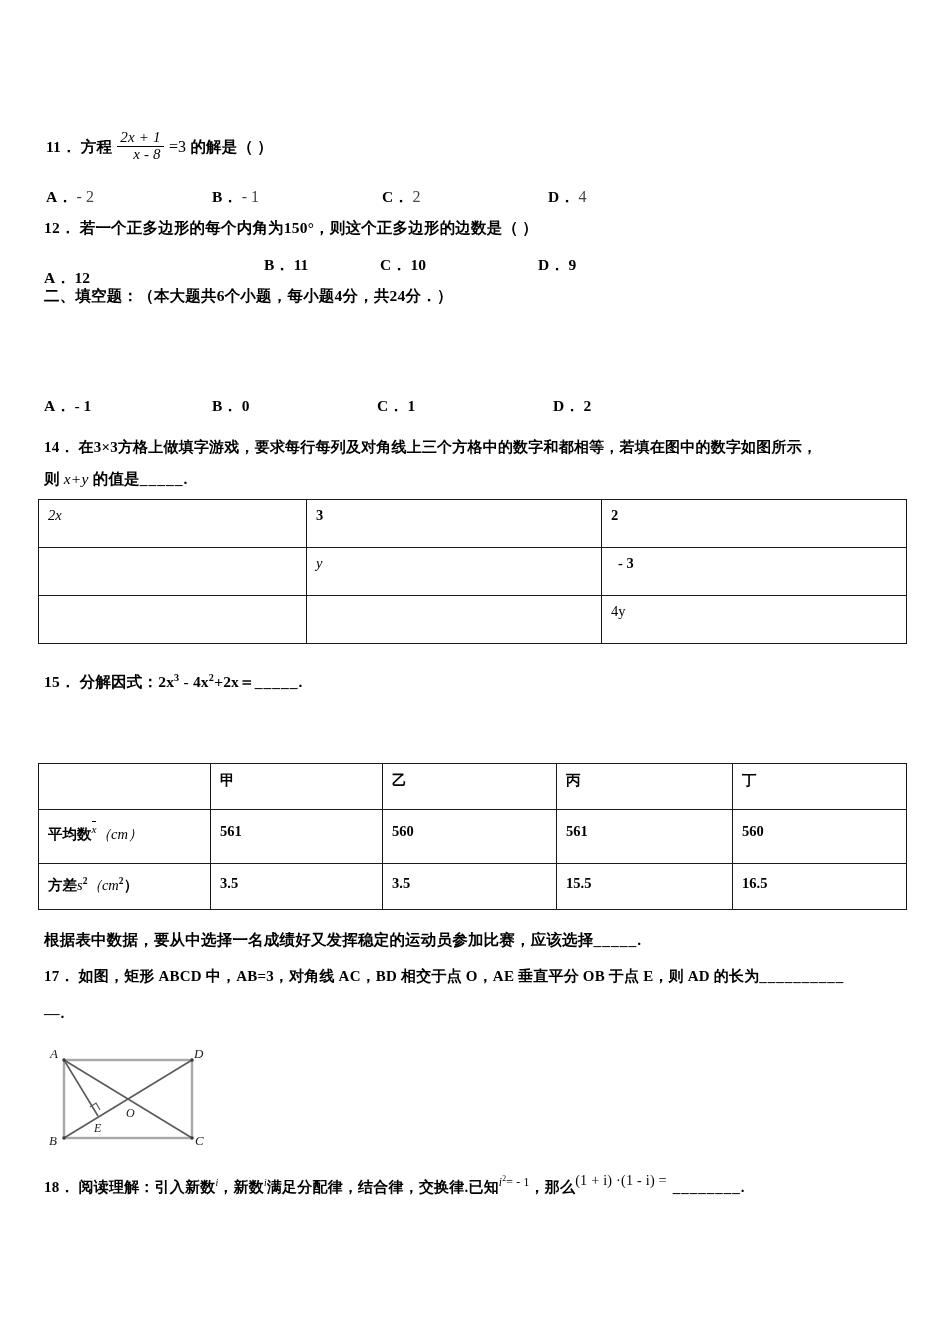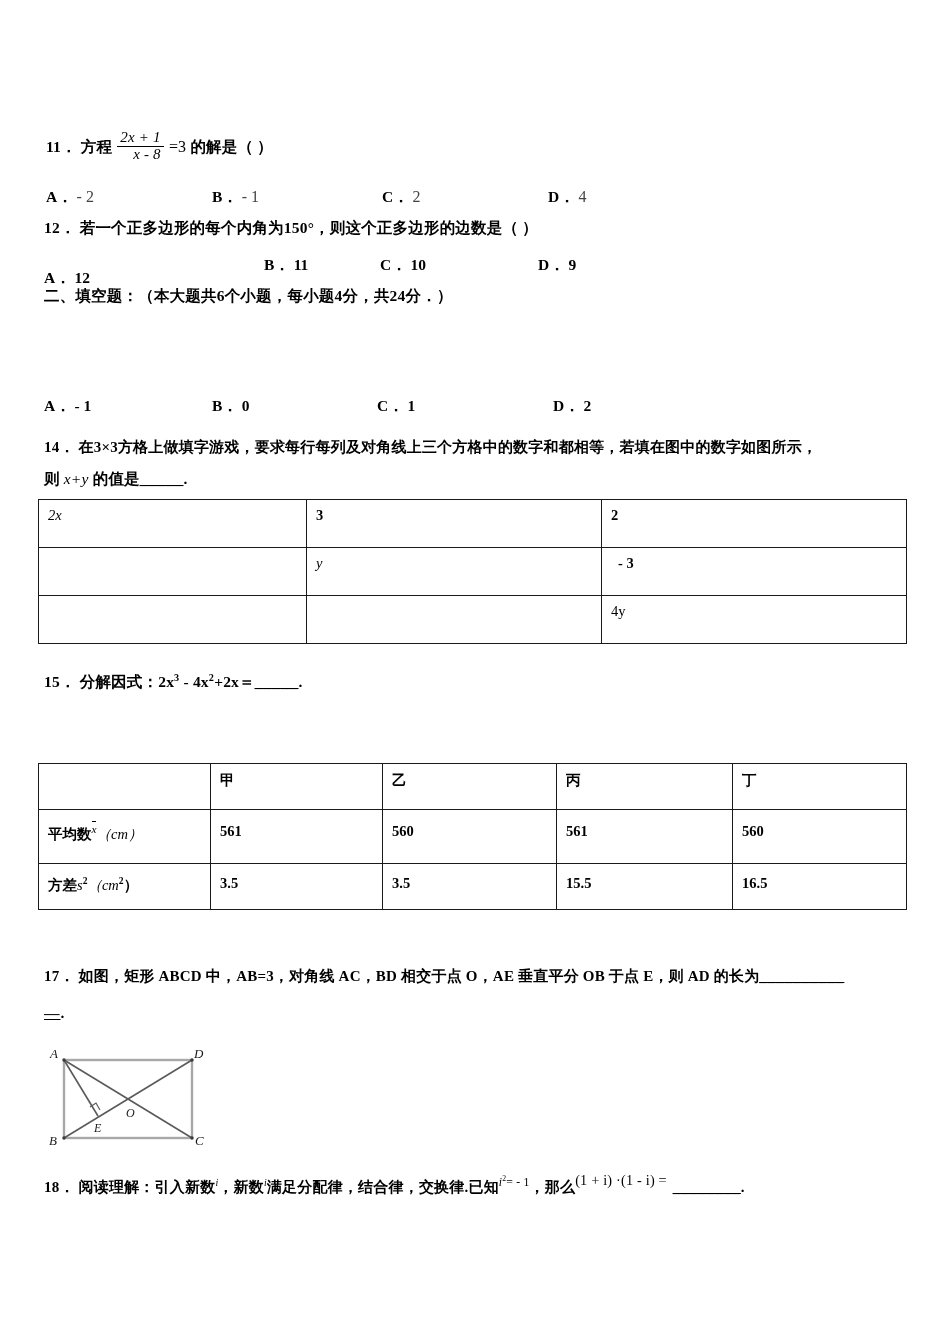--- a/index.html
+++ b/index.html
@@ -75,21 +75,21 @@
     content: "";
     position: absolute;
     left: 0; right: 1px; top: -0.18em;
     border-top: 1.2px solid #000;
   }
   .raised {
     display: inline-block;
     vertical-align: 0.5em;
     font-size: 0.78em;
   }
-  .blankline { text-decoration: underline; letter-spacing: 1px; }
+  .blankline { letter-spacing: 1px; }
   
   table.grid {
     position: absolute;
     border-collapse: collapse;
     table-layout: fixed;
     background: #fff;
   }
   table.grid td {
     border: 1.4px solid #1a1a1a;
     font-family: "Liberation Serif", "DejaVu Serif", serif;
@@ -247,20 +247,23 @@
           <span>方差</span><span class="math">s</span><sup class="sp">2</sup><span class="math">（cm</span><sup class="sp">2</sup><span>）</span>
         </td>
         <td style="padding-top:11px;"><span>3.5</span></td>
         <td style="padding-top:11px;"><span>3.5</span></td>
         <td style="padding-top:11px;"><span>15.5</span></td>
         <td style="padding-top:11px;"><span>16.5</span></td>
       </tr>
     </tbody>
   </table>
 
+  <div class="q" style="left:44px; top:931px;">
+    <span>根据表中数据，要从中选择一名成绩好又发挥稳定的运动员参加比赛，应该选择</span><span class="blankline">_____</span><span>.</span>
+  </div>
 
   <div class="q" style="left:44px; top:967px; font-size:15px;">
     <span>17．</span>
     <span>如图，矩形 ABCD 中，AB=3，对角线 AC，BD 相交于点 O，AE 垂直平分 OB 于点 E，则 AD 的长为</span><span class="blankline">__________</span>
   </div>
   <div class="q" style="left:44px; top:1004px;">
     <span class="blankline">—</span><span>.</span>
   </div>
 
   <div class="figure" style="left:46px; top:1042px;">

